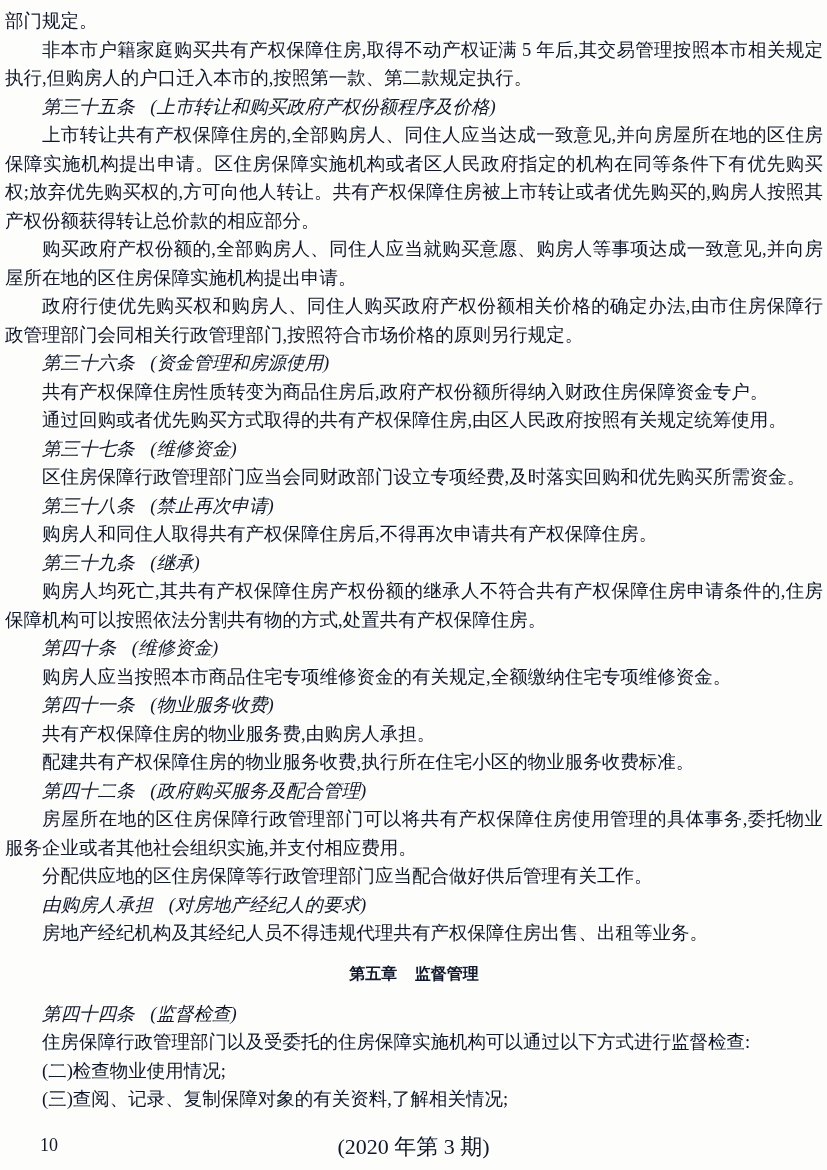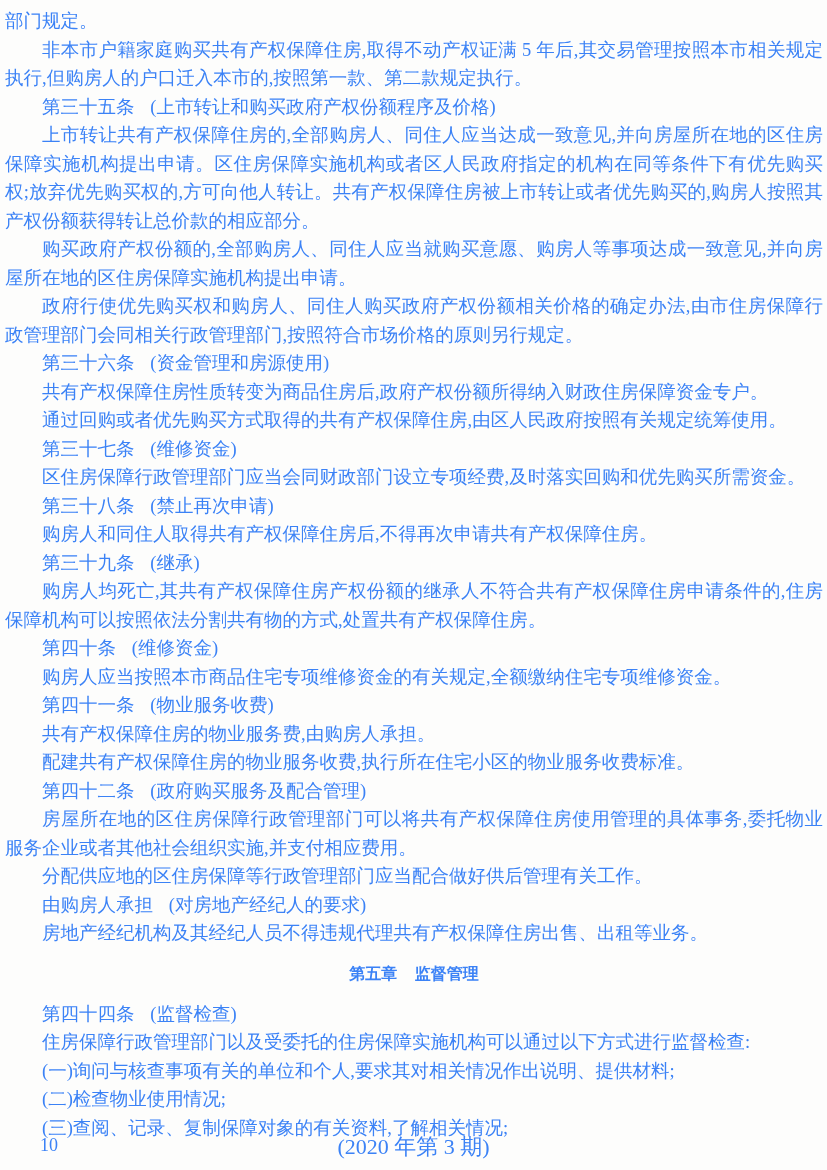--- a/index.html
+++ b/index.html
@@ -22,21 +22,21 @@
   .text-block p {
     margin: 0;
     font-size: 18.5px;
     line-height: 28.5px;
     text-align: justify;
     text-justify: inter-ideograph;
     letter-spacing: 0;
   }
   p.para { text-indent: 2em; }
   p.continuation { text-indent: 0; }
-  p.article { text-indent: 2em; }
+  p.article { text-indent: 2em; font-style: italic; }
   p.article .article-title { margin-left: 0.85em; }
   p.chapter {
     text-indent: 0;
     text-align: center;
     font-weight: bold;
     font-size: 16px;
     line-height: 36px;
     margin: 8px 0 8px 0;
   }
   p.chapter .chapter-title { margin-left: 1.1em; }
@@ -53,21 +53,21 @@
     right: 0;
     top: 1135px;
     text-align: center;
     font-size: 22px;
     line-height: 24px;
   }
 </style>
 </head>
 <body>
 
-<div class="page" style="background: rgb(253, 253, 252); color: #3b82f6;">
+<div class="page" style="background: rgb(253, 253, 252); color: #0f172a;">
   <div class="text-block">
       <p class="continuation">部门规定。</p>
       <p class="para">非本市户籍家庭购买共有产权保障住房,取得不动产权证满 5 年后,其交易管理按照本市相关规定执行,但购房人的户口迁入本市的,按照第一款、第二款规定执行。</p>
       <p class="article"><span class="article-num">第三十五条</span><span class="article-title">(上市转让和购买政府产权份额程序及价格)</span></p>
       <p class="para">上市转让共有产权保障住房的,全部购房人、同住人应当达成一致意见,并向房屋所在地的区住房保障实施机构提出申请。区住房保障实施机构或者区人民政府指定的机构在同等条件下有优先购买权;放弃优先购买权的,方可向他人转让。共有产权保障住房被上市转让或者优先购买的,购房人按照其产权份额获得转让总价款的相应部分。</p>
       <p class="para">购买政府产权份额的,全部购房人、同住人应当就购买意愿、购房人等事项达成一致意见,并向房屋所在地的区住房保障实施机构提出申请。</p>
       <p class="para">政府行使优先购买权和购房人、同住人购买政府产权份额相关价格的确定办法,由市住房保障行政管理部门会同相关行政管理部门,按照符合市场价格的原则另行规定。</p>
       <p class="article"><span class="article-num">第三十六条</span><span class="article-title">(资金管理和房源使用)</span></p>
       <p class="para">共有产权保障住房性质转变为商品住房后,政府产权份额所得纳入财政住房保障资金专户。</p>
       <p class="para">通过回购或者优先购买方式取得的共有产权保障住房,由区人民政府按照有关规定统筹使用。</p>
@@ -83,21 +83,20 @@
       <p class="para">共有产权保障住房的物业服务费,由购房人承担。</p>
       <p class="para">配建共有产权保障住房的物业服务收费,执行所在住宅小区的物业服务收费标准。</p>
       <p class="article"><span class="article-num">第四十二条</span><span class="article-title">(政府购买服务及配合管理)</span></p>
       <p class="para">房屋所在地的区住房保障行政管理部门可以将共有产权保障住房使用管理的具体事务,委托物业服务企业或者其他社会组织实施,并支付相应费用。</p>
       <p class="para">分配供应地的区住房保障等行政管理部门应当配合做好供后管理有关工作。</p>
       <p class="article"><span class="article-num">由购房人承担</span><span class="article-title">(对房地产经纪人的要求)</span></p>
       <p class="para">房地产经纪机构及其经纪人员不得违规代理共有产权保障住房出售、出租等业务。</p>
       <p class="chapter"><span class="chapter-num">第五章</span><span class="chapter-title">监督管理</span></p>
       <p class="article"><span class="article-num">第四十四条</span><span class="article-title">(监督检查)</span></p>
       <p class="para">住房保障行政管理部门以及受委托的住房保障实施机构可以通过以下方式进行监督检查:</p>
-      <p class="para">(一)询问与核查事项有关的单位和个人,要求其对相关情况作出说明、提供材料;</p>
       <p class="para">(二)检查物业使用情况;</p>
       <p class="para">(三)查阅、记录、复制保障对象的有关资料,了解相关情况;</p>
     </div>
 
   <div class="footer-page-number">10</div>
 
   <div class="footer-issue">(2020 年第 3 期)</div>
 </div>
 
 </body></html>

